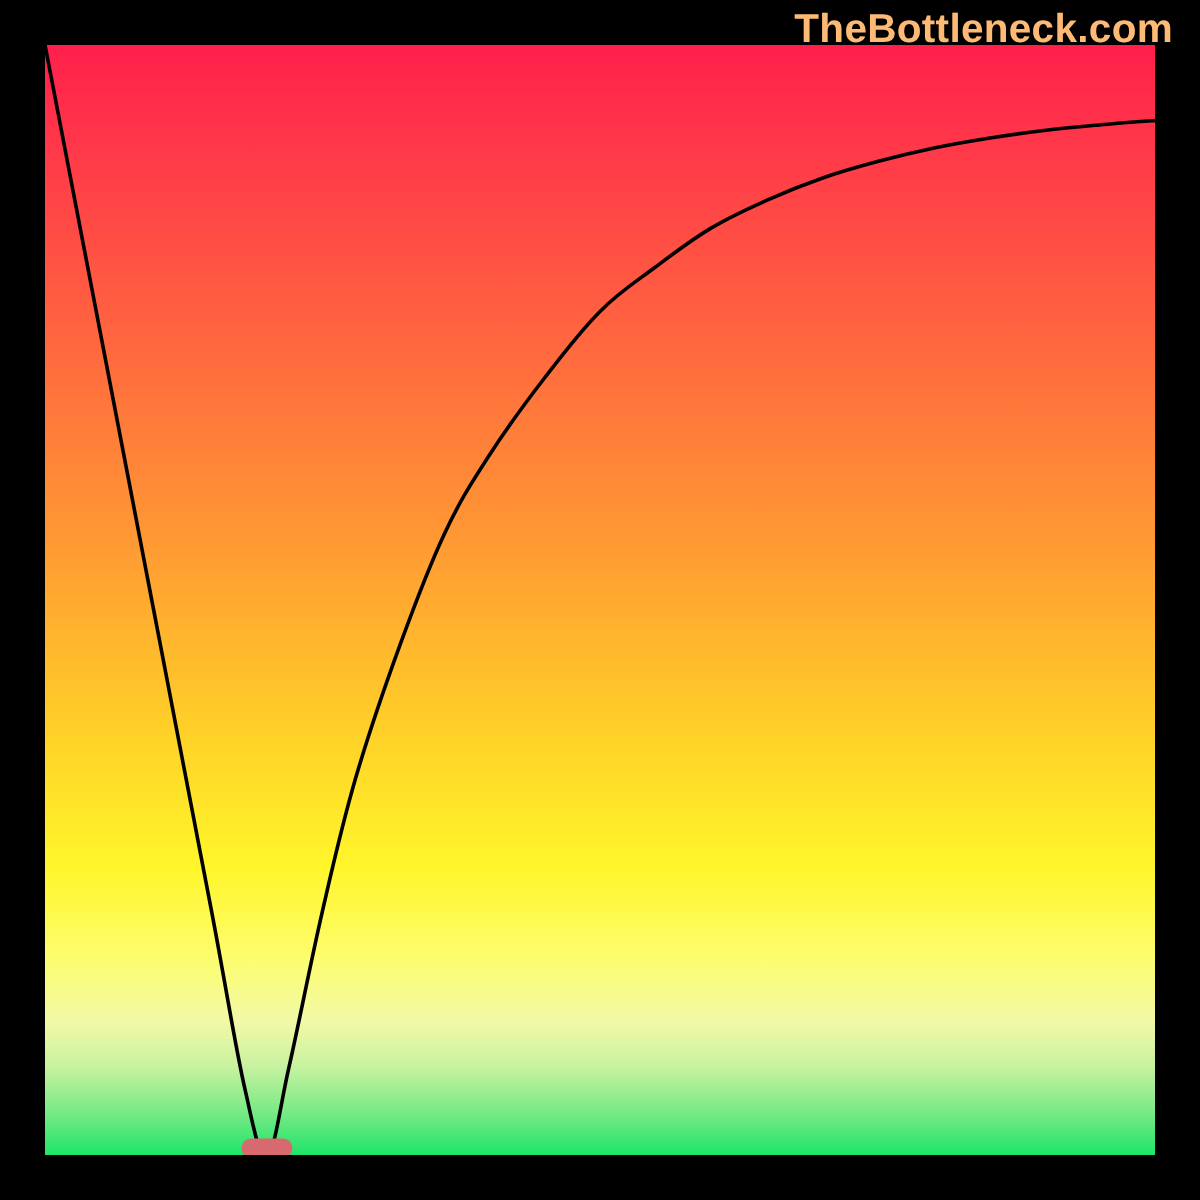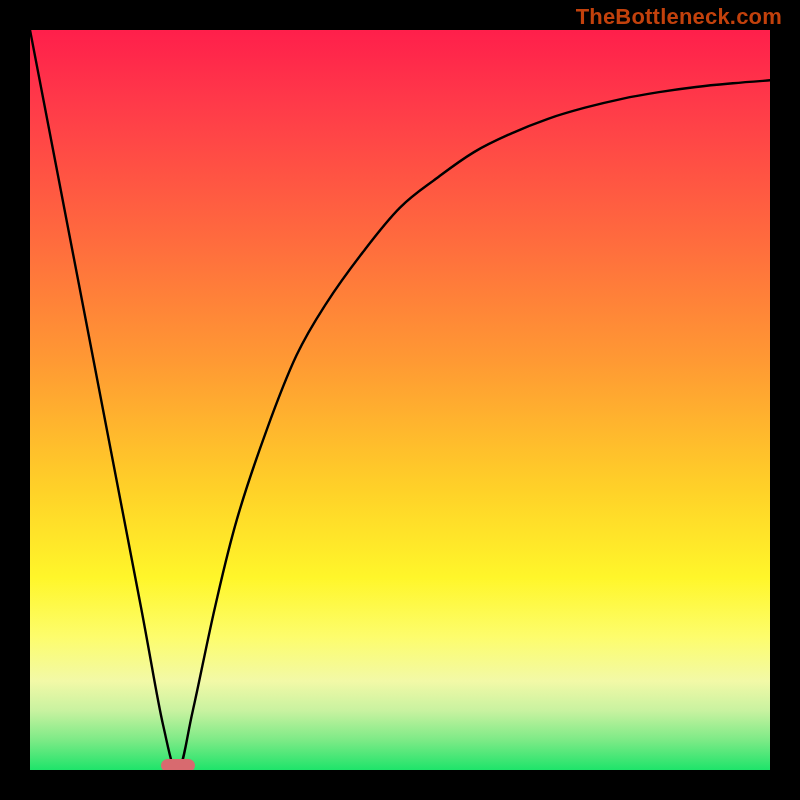--- a/index.html
+++ b/index.html
@@ -14,22 +14,22 @@
   .frame {
     position: relative;
     width: 800px;
     height: 800px;
     background: #000;
   }
   .watermark {
     position: absolute;
     top: 4px;
     right: 18px;
-    color: #c2410c;
-    font-size: 22px;
+    color: #fdba74;
+    font-size: 27px;
     font-weight: 600;
     letter-spacing: 0.2px;
     user-select: none;
   }
   .plot-area {
     position: absolute;
     left: 30px;
     top: 30px;
     width: 740px;
     height: 740px;

